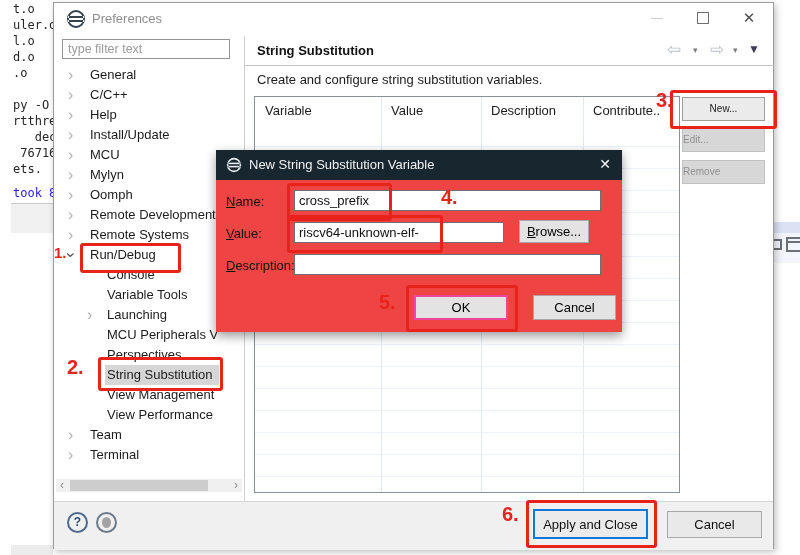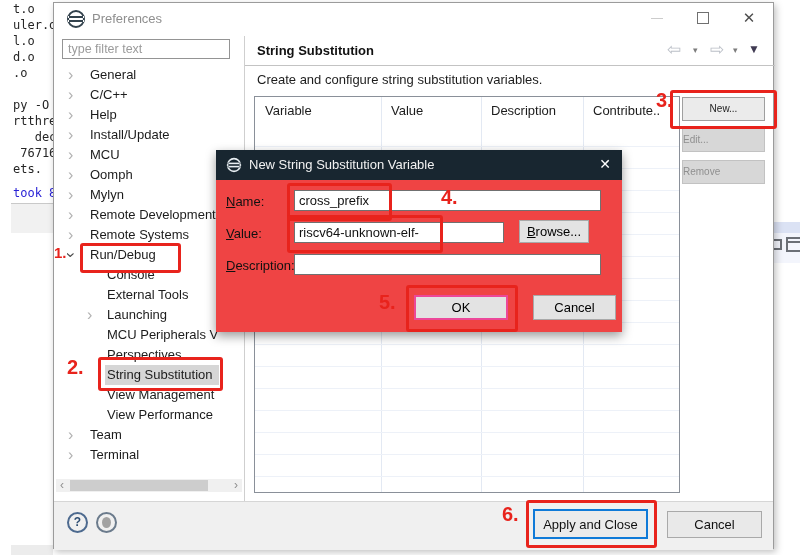--- a/index.html
+++ b/index.html
@@ -182,43 +182,43 @@
         <div class="ti">
             <span class="chev"></span>
             <span class="lbl">Install/Update</span>
           </div>
         <div class="ti">
             <span class="chev"></span>
             <span class="lbl">MCU</span>
           </div>
         <div class="ti">
             <span class="chev"></span>
+            <span class="lbl">Mylyn</span>
+          </div>
+        <div class="ti">
+            <span class="chev"></span>
             <span class="lbl">Oomph</span>
-          </div>
-        <div class="ti">
-            <span class="chev"></span>
-            <span class="lbl">Mylyn</span>
           </div>
         <div class="ti">
             <span class="chev"></span>
             <span class="lbl">Remote Development</span>
           </div>
         <div class="ti">
             <span class="chev"></span>
             <span class="lbl">Remote Systems</span>
           </div>
         <div class="ti">
             <span class="chev exp"></span>
             <span class="lbl">Run/Debug</span>
           </div>
         <div class="ti lvl1">
             <span class="lbl">Console</span>
           </div>
         <div class="ti lvl1">
-            <span class="lbl">External Tools</span>
+            <span class="lbl">Variable Tools</span>
           </div>
         <div class="ti lvl1">
             <span class="chev l1"></span>
             <span class="lbl">Launching</span>
           </div>
         <div class="ti lvl1">
             <span class="lbl">MCU Peripherals V</span>
           </div>
         <div class="ti lvl1">
             <span class="lbl">Perspectives</span>

